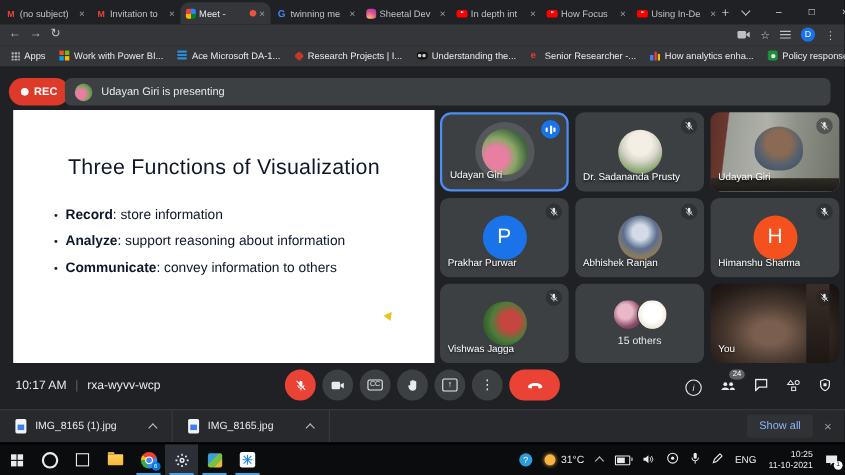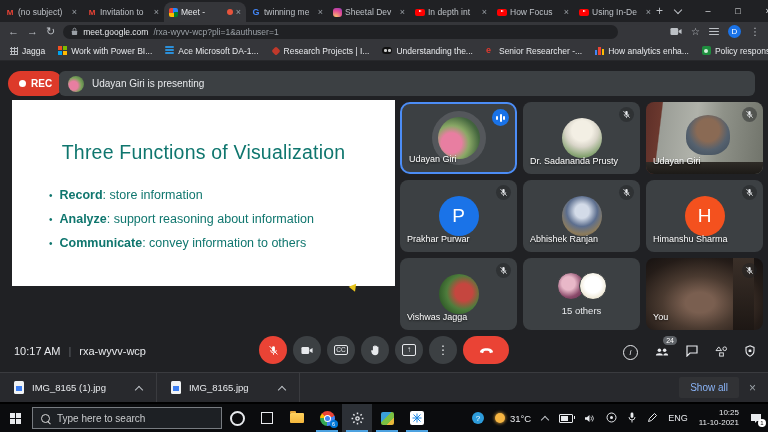--- a/index.html
+++ b/index.html
@@ -61,21 +61,21 @@
   .ic-green{background:#1e8e3e;width:9px;height:9px;border-radius:2px;display:flex;align-items:center;justify-content:center;}
   .ic-green i{width:4px;height:4px;border-radius:50%;background:#d6f0dc;}
   .bm-div{width:1px;height:12px;background:#5f6368;}
   
   .meet{top:61px;left:0;width:768px;height:313px;background:#202124;}
   .recpill{position:absolute;top:10px;left:8px;height:25px;background:#dd3a2a;border-radius:13px;display:flex;align-items:center;gap:5px;padding:0 11px;color:#fff;font-size:10px;font-weight:bold;}
   .recpill .dot{width:7px;height:7px;border-radius:50%;background:#fff;}
   .presenting{position:absolute;top:10px;left:59px;right:13px;height:25px;background:#3c4043;border-radius:6px;display:flex;align-items:center;gap:8px;padding:0 9px;color:#e8eaed;font-size:10px;}
   .pres-ava{width:16px;height:16px;border-radius:50%;background:radial-gradient(circle at 35% 60%,#e87ea1 0 30%,#7aa35a 55%,#3e5c3a);}
   
-  .slide{position:absolute;top:39px;left:12px;width:383px;height:186px;background:#fff;color:#0f766e;}
+  .slide{position:absolute;top:39px;left:12px;width:383px;height:230px;background:#fff;color:#0f172a;}
   .slide-title{text-align:center;padding-top:41px;font-size:19.5px;letter-spacing:.2px;}
   .bullets{margin:24px 0 0 0;padding-left:37px;list-style:none;font-size:12.5px;}
   .bullets li{margin-bottom:10px;display:flex;gap:7px;align-items:baseline;}
   .bullets .bdot{font-size:10px;}
   .penmark{position:absolute;left:338px;top:183px;width:0;height:0;border-left:4px solid transparent;border-right:4px solid transparent;border-bottom:7px solid #e7c31b;transform:rotate(38deg);}
   
   .tiles{position:absolute;top:41px;left:400px;width:363px;height:228px;display:grid;grid-template-columns:117px 117px 117px;grid-template-rows:72px 72px 72px;gap:6px;}
   .tile{background:#3c4043;border-radius:8px;position:relative;overflow:hidden;box-sizing:border-box;}
   .tile.speaking{border:2px solid #4c8df6;border-radius:10px;}
   .tname{position:absolute;left:7px;bottom:8px;font-size:9px;color:#fff;text-shadow:0 1px 2px rgba(0,0,0,.7);z-index:3;}
@@ -211,48 +211,40 @@
     <div class="winbtn">–</div>
     <div class="winbtn">□</div>
     <div class="winbtn">×</div>
   </div>
 </div>
 
 <div class="abs toolbar">
   <span class="navbtn">←</span>
   <span class="navbtn">→</span>
   <span class="navbtn">↻</span>
-  <div class="urlbar">
-    <svg width="7" height="9" viewBox="0 0 8 10">
-        <rect x="1" y="4" width="6" height="5" rx="0.8" fill="#9aa0a6"></rect>
-        <path d="M2.4 4V2.8a1.6 1.6 0 0 1 3.2 0V4" stroke="#9aa0a6" fill="none"></path>
-      </svg>
-    <span class="domain">meet.google.com</span>
-      <span class="path">/rxa-wyvv-wcp?pli=1&amp;authuser=1</span>
-  </div>
   <div class="tb-icons">
     <svg width="12" height="9" viewBox="0 0 14 10">
         <rect x="0.5" y="1" width="9" height="8" rx="1.5" fill="#bdc1c6"></rect>
         <path d="M10 4l3.5-2v6L10 6z" fill="#bdc1c6"></path>
       </svg>
     <span class="star">☆</span>
     <span class="listicon">
         <i></i>
         <i></i>
         <i></i>
       </span>
     <span class="avatarD">D</span>
     <span class="dots">⋮</span>
   </div>
 </div>
 
 <div class="abs bookmarks">
   <span class="bm">
       <span class="bm-ic ic-apps"></span>
-      <span>Jagga</span>
+      <span>Apps</span>
     </span>
   <span class="bm">
       <span class="bm-ic ic-win">
         <i></i>
         <i></i>
         <i></i>
         <i></i>
       </span>
       <span>Work with Power BI...</span>
     </span>
@@ -534,24 +526,20 @@
 
 <div class="abs taskbar">
   <div class="tslot">
       <span class="winlogo">
         <i></i>
         <i></i>
         <i></i>
         <i></i>
       </span>
     </div>
-  <div class="tsearch">
-    <span class="mag"></span>
-    <span>Type here to search</span>
-  </div>
   <div class="tslot">
       <span class="cortana"></span>
     </div>
   <div class="tslot">
       <span class="taskview"></span>
     </div>
   <div class="tslot">
       <span class="folder"></span>
     </div>
   <div class="tslot active-app">

